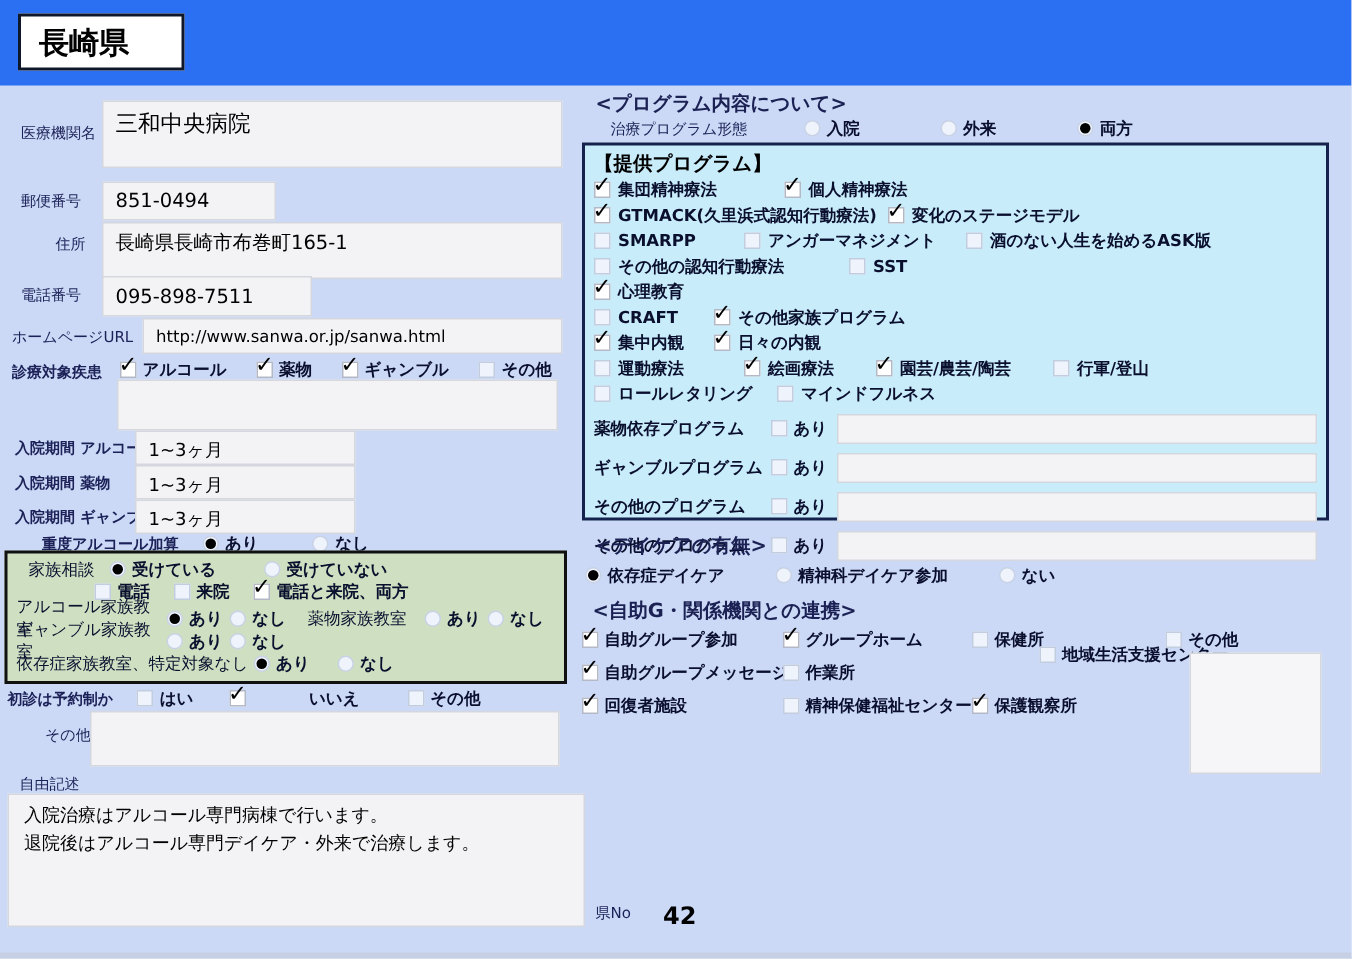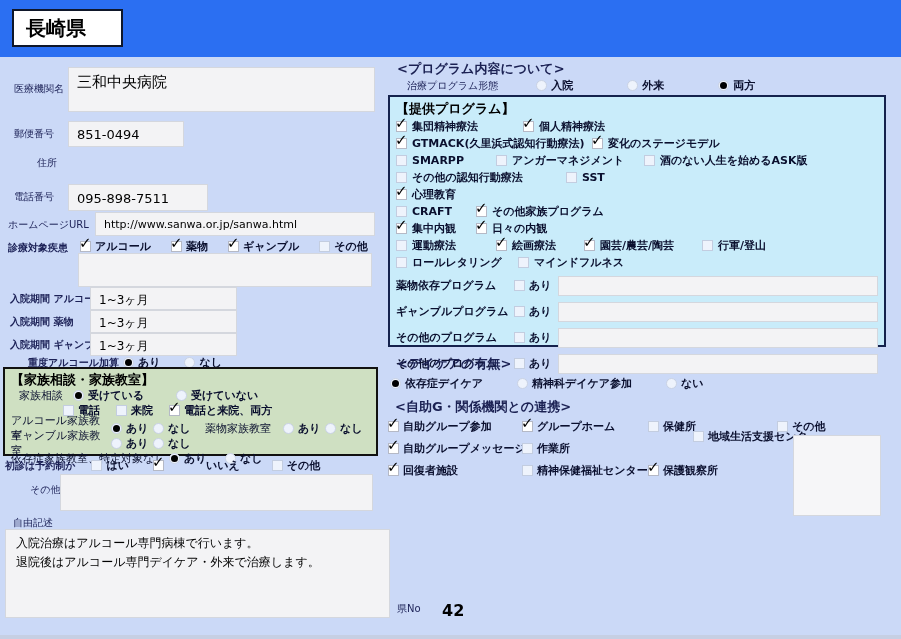--- a/index.html
+++ b/index.html
@@ -46,20 +46,21 @@
     </div>
   </div>
 
   <div class="abs lbl" style="left:14px;top:82px;">医療機関名</div>
   <div class="abs ibox" style="left:68px;top:67px;width:307px;height:45px;padding:5px 8px;font-size:15px;color:#000;">三和中央病院</div>
 
   <div class="abs lbl" style="left:14px;top:127px;">郵便番号</div>
   <div class="abs ibox val" style="left:68px;top:121px;width:116px;height:26px;padding:5px 8px;">851-0494</div>
 
   <div class="abs lbl" style="left:37px;top:156px;">住所</div>
+  <div class="abs ibox val" style="left:68px;top:148px;width:307px;height:38px;padding:4px 8px;">長崎県長崎市布巻町165-1</div>
 
   <div class="abs lbl" style="left:14px;top:190px;">電話番号</div>
   <div class="abs ibox val" style="left:68px;top:184px;width:140px;height:27px;padding:6px 8px;">095-898-7511</div>
 
   <div class="abs lbl" style="left:8px;top:218px;">ホームページURL</div>
   <div class="abs ibox" style="left:95px;top:212px;width:280px;height:24px;padding:5px 8px;font-size:11px;color:#000;">http://www.sanwa.or.jp/sanwa.html</div>
 
   <div class="abs lbl b" style="left:8px;top:241px;">診療対象疾患</div>
   <div class="row" style="left:80px;top:239px;gap:20px;">
     <span class="opt">
@@ -81,34 +82,33 @@
   </div>
   <div class="abs ibox" style="left:78px;top:253px;width:294px;height:34px;"></div>
 
   <div class="abs lbl b" style="left:10px;top:292px;">入院期間 アルコール</div>
   <div class="abs ibox" style="left:90px;top:287px;width:147px;height:23px;padding:4px 8px;font-size:12px;color:#000;">1~3ヶ月</div>
   <div class="abs lbl b" style="left:10px;top:315px;">入院期間 薬物</div>
   <div class="abs ibox" style="left:90px;top:310px;width:147px;height:23px;padding:4px 8px;font-size:12px;color:#000;">1~3ヶ月</div>
   <div class="abs lbl b" style="left:10px;top:338px;">入院期間 ギャンブル</div>
   <div class="abs ibox" style="left:90px;top:333px;width:147px;height:23px;padding:4px 8px;font-size:12px;color:#000;">1~3ヶ月</div>
 
-  <div class="row" style="left:28px;top:355px;gap:4px;">
+  <div class="row" style="left:28px;top:355px;gap:16px;">
     <span class="lbl b">重度アルコール加算</span>
     <span class="opt">
         <span class="rd on"></span>
         <span>あり</span>
       </span>
     <span class="opt" style="margin-left:20px;">
         <span class="rd"></span>
         <span>なし</span>
       </span>
   </div>
 
   <div id="fambox">
-    <div style="font-size:13px;font-weight:bold;color:#000;height:16px;">【家族相談・家族教室】</div>
     <div class="famrow" style="padding-left:8px;gap:10px;">
       <span class="famlbl">家族相談</span>
       <span class="opt">
           <span class="rd on"></span>
           <span>受けている</span>
         </span>
       <span class="opt" style="margin-left:22px;">
           <span class="rd"></span>
           <span>受けていない</span>
         </span>

